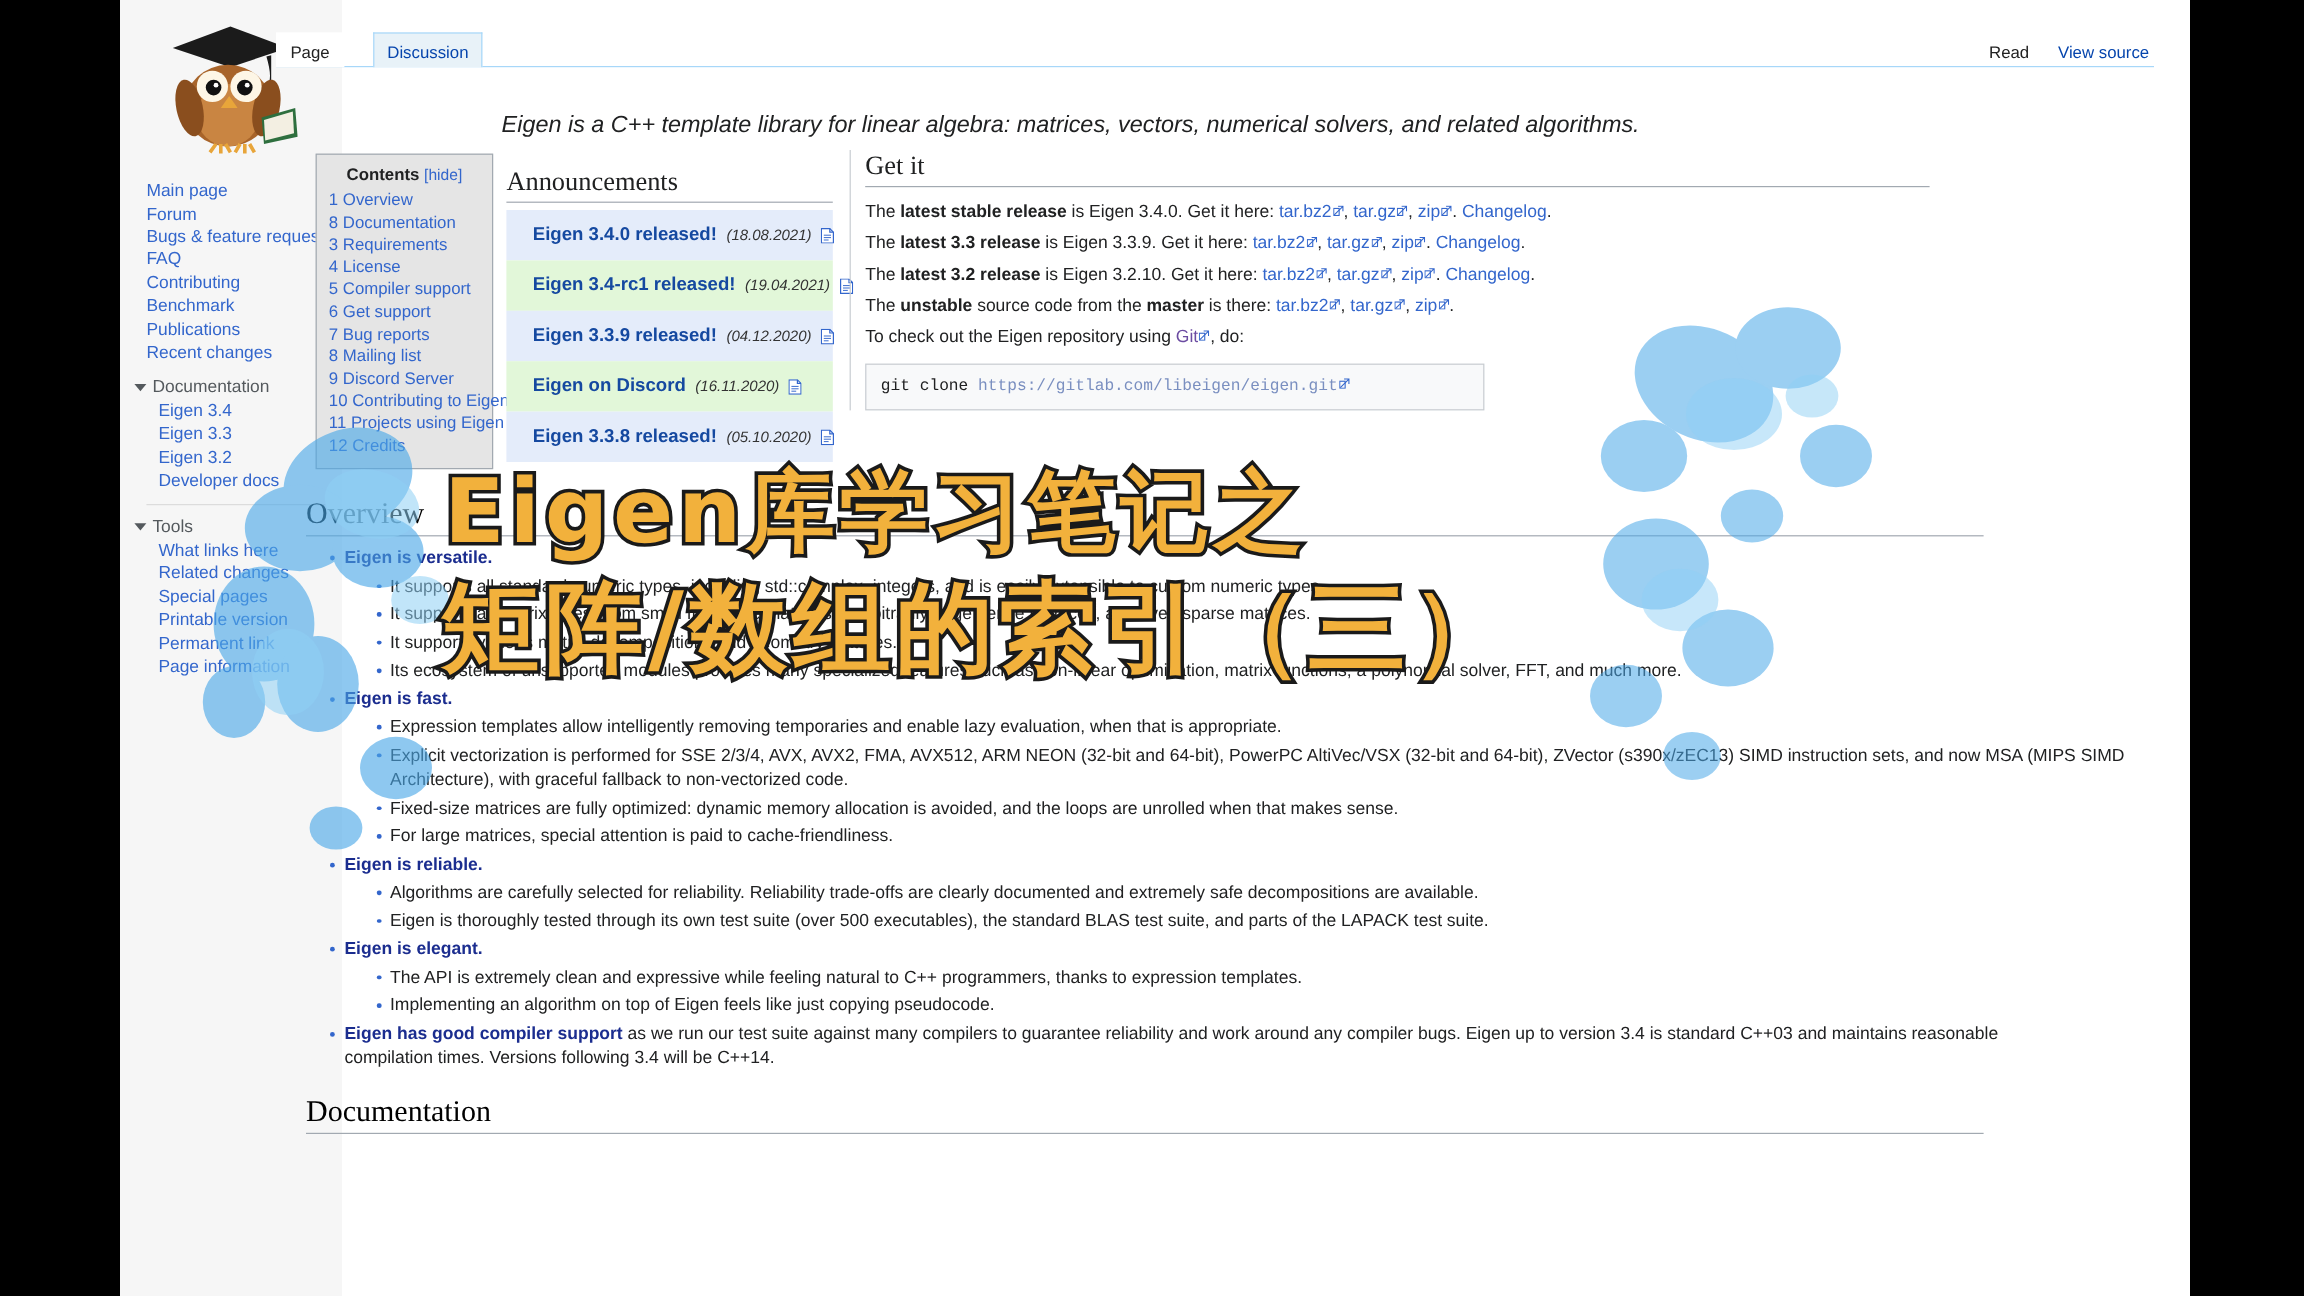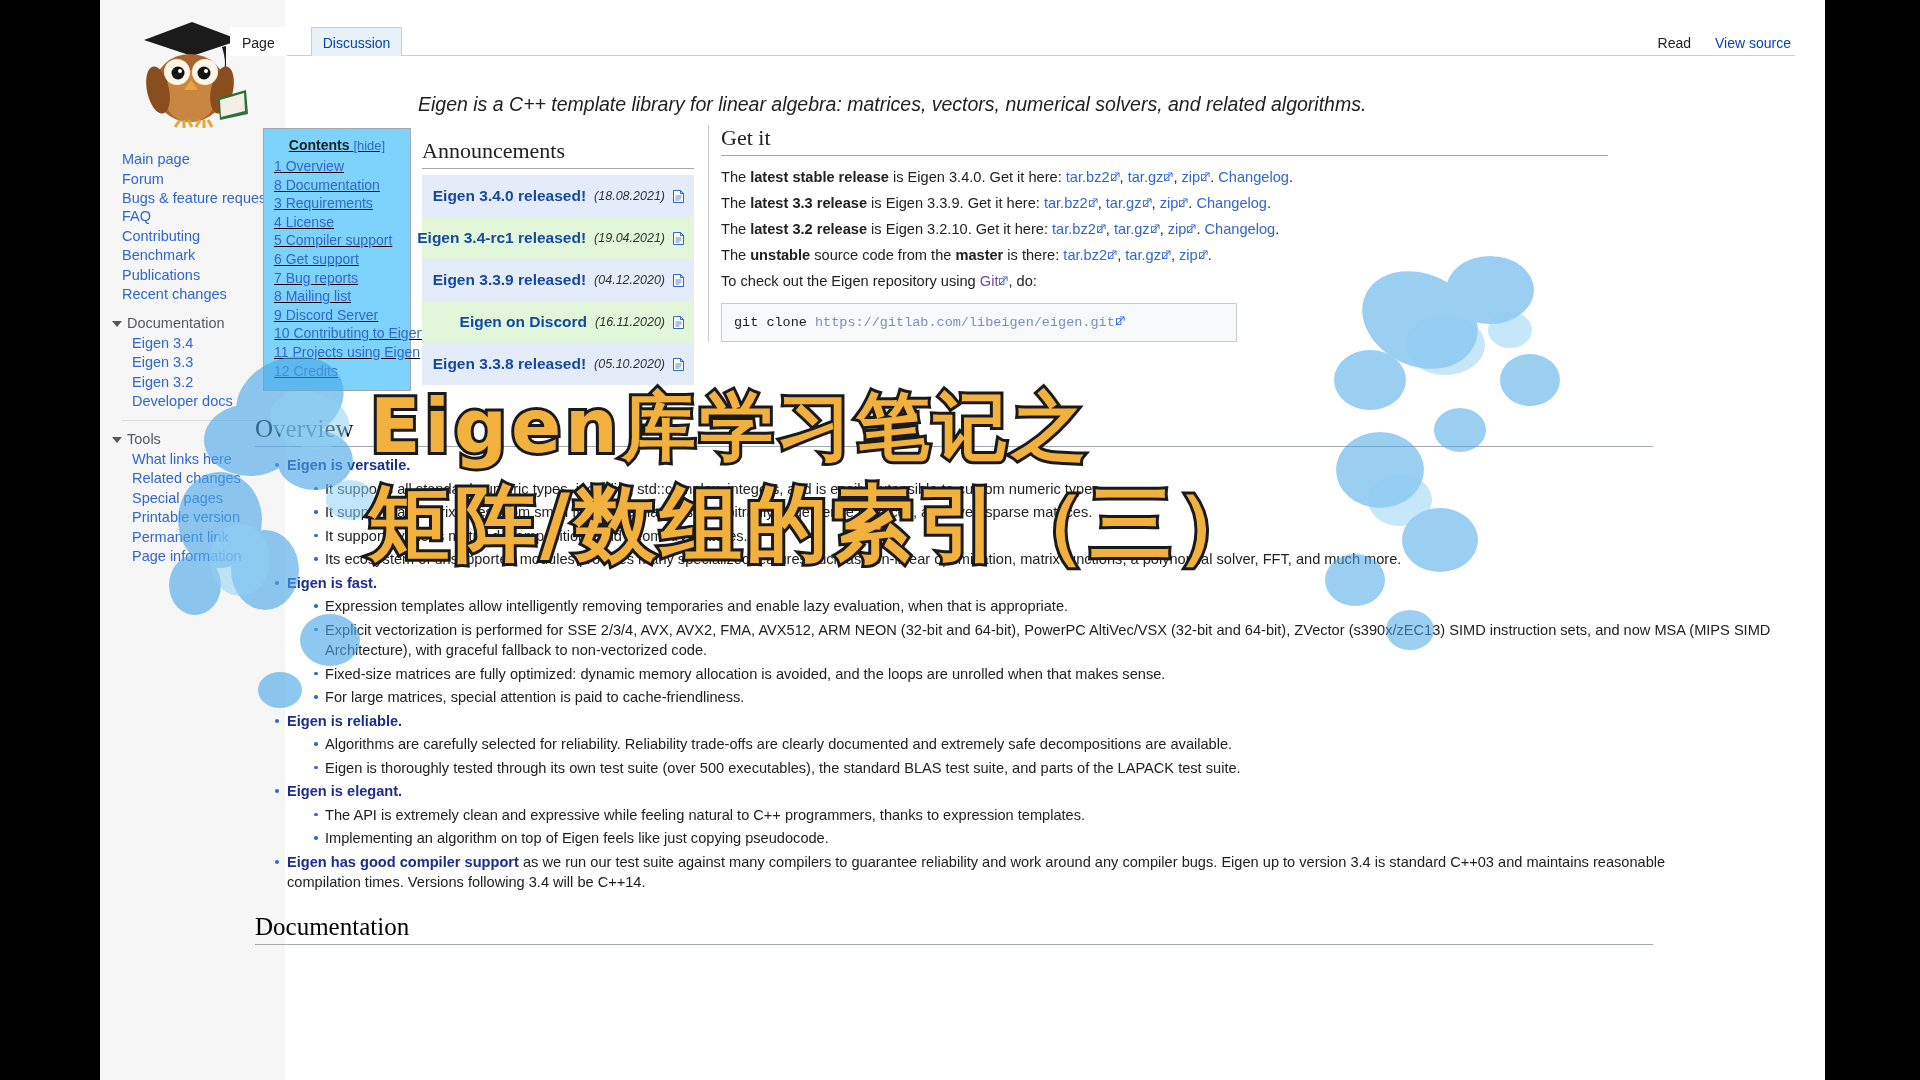--- a/index.html
+++ b/index.html
@@ -36,31 +36,31 @@
          border: 1px solid transparent; border-bottom: none; line-height: 14px; }
   .tab.sel { color: #222; background: #fff; }
   .tab.alt { background: #e8f2f8; border-color: #a7d7f9; }
   .tab.plain { color: #222; }
 
   
   .tagline { position: absolute; left: 300px; top: 93px; right: 0; font-style: italic;
              font-size: 19.5px; color: #202122; white-space: nowrap; margin-left: 18px; }
 
   
-  .toc { position: absolute; left: 163px; top: 128px; width: 148px; background: #7dd3fc;
-         border: 1px solid #a2a9b1; padding: 8px 10px 10px 10px; text-decoration: underline; }
+  .toc { position: absolute; left: 163px; top: 128px; width: 148px; background: #e5e5e5;
+         border: 1px solid #a2a9b1; padding: 8px 10px 10px 10px; }
   .toc h2 { font-size: 14px; font-weight: bold; color: #202122; text-align: center; margin-bottom: 4px; }
   .toc h2 .hide { font-weight: normal; color: #36c; font-size: 13px; }
   .toc a { display: block; color: #36c; font-size: 14px; line-height: 18.6px; text-decoration: none; white-space: nowrap; }
 
   
   .ann { position: absolute; left: 322px; top: 138px; width: 272px; }
   .ann h2 { font-size: 22px; font-weight: normal; color: #202122; font-family: "Liberation Serif", serif;
             padding-bottom: 4px; border-bottom: 1px solid #a2a9b1; margin-bottom: 6px; }
-  .ann-row { display: flex; align-items: center; height: 42px; padding: 0 10px; gap: 8px; justify-content: flex-end; }
+  .ann-row { display: flex; align-items: center; height: 42px; padding: 0 22px; gap: 8px; }
   .ann-row.b { background: #e4ecfa; }
   .ann-row.g { background: #e2f7d9; }
   .ann-title { color: #1549a0; font-weight: bold; font-size: 15.5px; white-space: nowrap; }
   .ann-date { color: #333; font-style: italic; font-size: 12.5px; white-space: nowrap; }
   .doc-ico { width: 11px; height: 13px; flex: 0 0 auto; }
 
   
   .getit { position: absolute; left: 608px; top: 125px; width: 900px; padding-left: 12px;
            border-left: 1px solid #c8ccd1; }
   .getit h2 { font-size: 22px; font-weight: normal; color: #202122; font-family: "Liberation Serif", serif;

